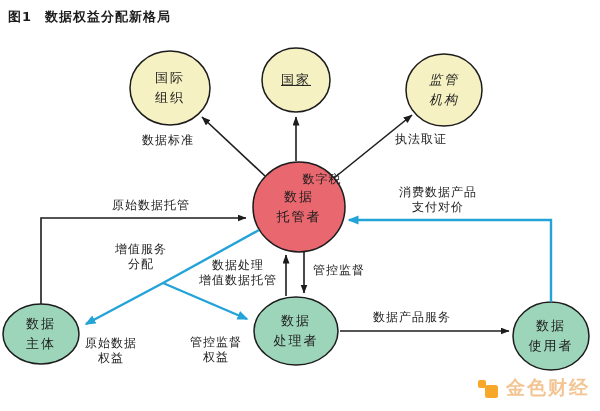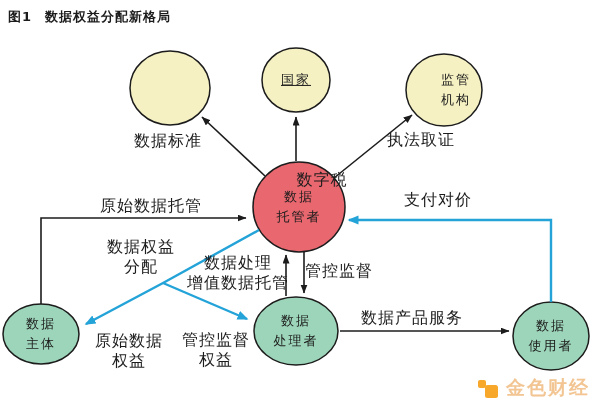--- a/index.html
+++ b/index.html
@@ -11,21 +11,21 @@
     --brand-orange:#f7a82b;
     --brand-text:#f2c593;
     --bg:#ffffff;
   }
   html,body{margin:0;padding:0;}
   body{font-family:"DejaVu Sans","Liberation Sans",sans-serif;background:#fff;}
   .canvas{position:relative;width:600px;height:411px;background:var(--bg);overflow:hidden;}
   .canvas svg{position:absolute;left:0;top:0;}
   .title{position:absolute;left:8px;top:8px;font-size:13px;font-weight:bold;color:var(--ink);letter-spacing:1px;white-space:nowrap;}
   .title .ttxt{margin-left:13px;}
-  .lbl{position:absolute;transform:translate(-50%,-50%);text-align:center;font-size:16px;
+  .lbl{position:absolute;transform:translate(-50%,-50%);text-align:center;font-size:12px;
        color:var(--ink);line-height:1.26;letter-spacing:1px;white-space:nowrap;}
   .lbl span{display:block;}
   .node-lbl{position:absolute;transform:translate(-50%,-50%);text-align:center;font-size:13px;
        color:var(--ink);line-height:1.55;letter-spacing:2px;white-space:nowrap;}
   .node-lbl span{display:block;}
   .ell{stroke:var(--ink);stroke-width:1.5;}
   .e-y{fill:var(--node-yellow);}
   .e-r{fill:var(--node-red);}
   .e-g{fill:var(--node-green);}
   .bk{stroke:var(--ink);stroke-width:1.6;fill:none;}
@@ -71,24 +71,28 @@
 
     <path class="cy" d="M551 302 L551 220 L349 220" marker-end="url(#ac)"></path>
     <path class="cy" d="M259 230 L163 283 L86 324" marker-end="url(#ac)"></path>
     <path class="cy" d="M163 283 L247 319" marker-end="url(#ac)"></path>
   </svg>
 
   <div class="title">
     <span>图1</span><span class="ttxt">数据权益分配新格局</span>
   </div>
 
+  <div class="node-lbl" style="left:170px;top:88px;">
+    <span>国际</span>
+    <span>组织</span>
+  </div>
   <div class="node-lbl" style="left:296px;top:80px;text-decoration:underline;">
     <span>国家</span>
   </div>
-  <div class="node-lbl" style="left:456px;top:90px;">
+  <div class="node-lbl" style="left:444px;top:90px;font-style:italic;">
     <span>监管</span>
     <span>机构</span>
   </div>
   <div class="node-lbl" style="left:299px;top:207px;">
     <span>数据</span>
     <span>托管者</span>
   </div>
   <div class="node-lbl" style="left:41px;top:334px;">
     <span>数据</span>
     <span>主体</span>
@@ -100,32 +104,33 @@
   <div class="node-lbl" style="left:551px;top:336px;">
     <span>数据</span>
     <span>使用者</span>
   </div>
 
   <div class="lbl" style="left:168px;top:141px;">数据标准</div>
   <div class="lbl" style="left:322px;top:140px;margin-top:40px;">数字税</div>
   <div class="lbl" style="left:421px;top:140px;font-family:Liberation Serif, serif;">执法取证</div>
   <div class="lbl" style="left:151px;top:206px;">原始数据托管</div>
   <div class="lbl" style="left:438px;top:200px;">
+    <span>消费数据产品</span>
     <span>支付对价</span>
   </div>
   <div class="lbl" style="left:141px;top:257px;">
-    <span>数据权益</span>
+    <span>增值服务</span>
     <span>分配</span>
   </div>
   <div class="lbl" style="left:238px;top:273px;">
     <span>数据处理</span>
     <span>增值数据托管</span>
   </div>
   <div class="lbl" style="left:339px;top:271px;">管控监督</div>
-  <div class="lbl" style="left:111px;top:351px;margin-left:18px;">
+  <div class="lbl" style="left:111px;top:351px;">
     <span>原始数据</span>
     <span>权益</span>
   </div>
   <div class="lbl" style="left:216px;top:350px;">
     <span>管控监督</span>
     <span>权益</span>
   </div>
   <div class="lbl" style="left:412px;top:318px;">数据产品服务</div>
 
   <div class="watermark">

